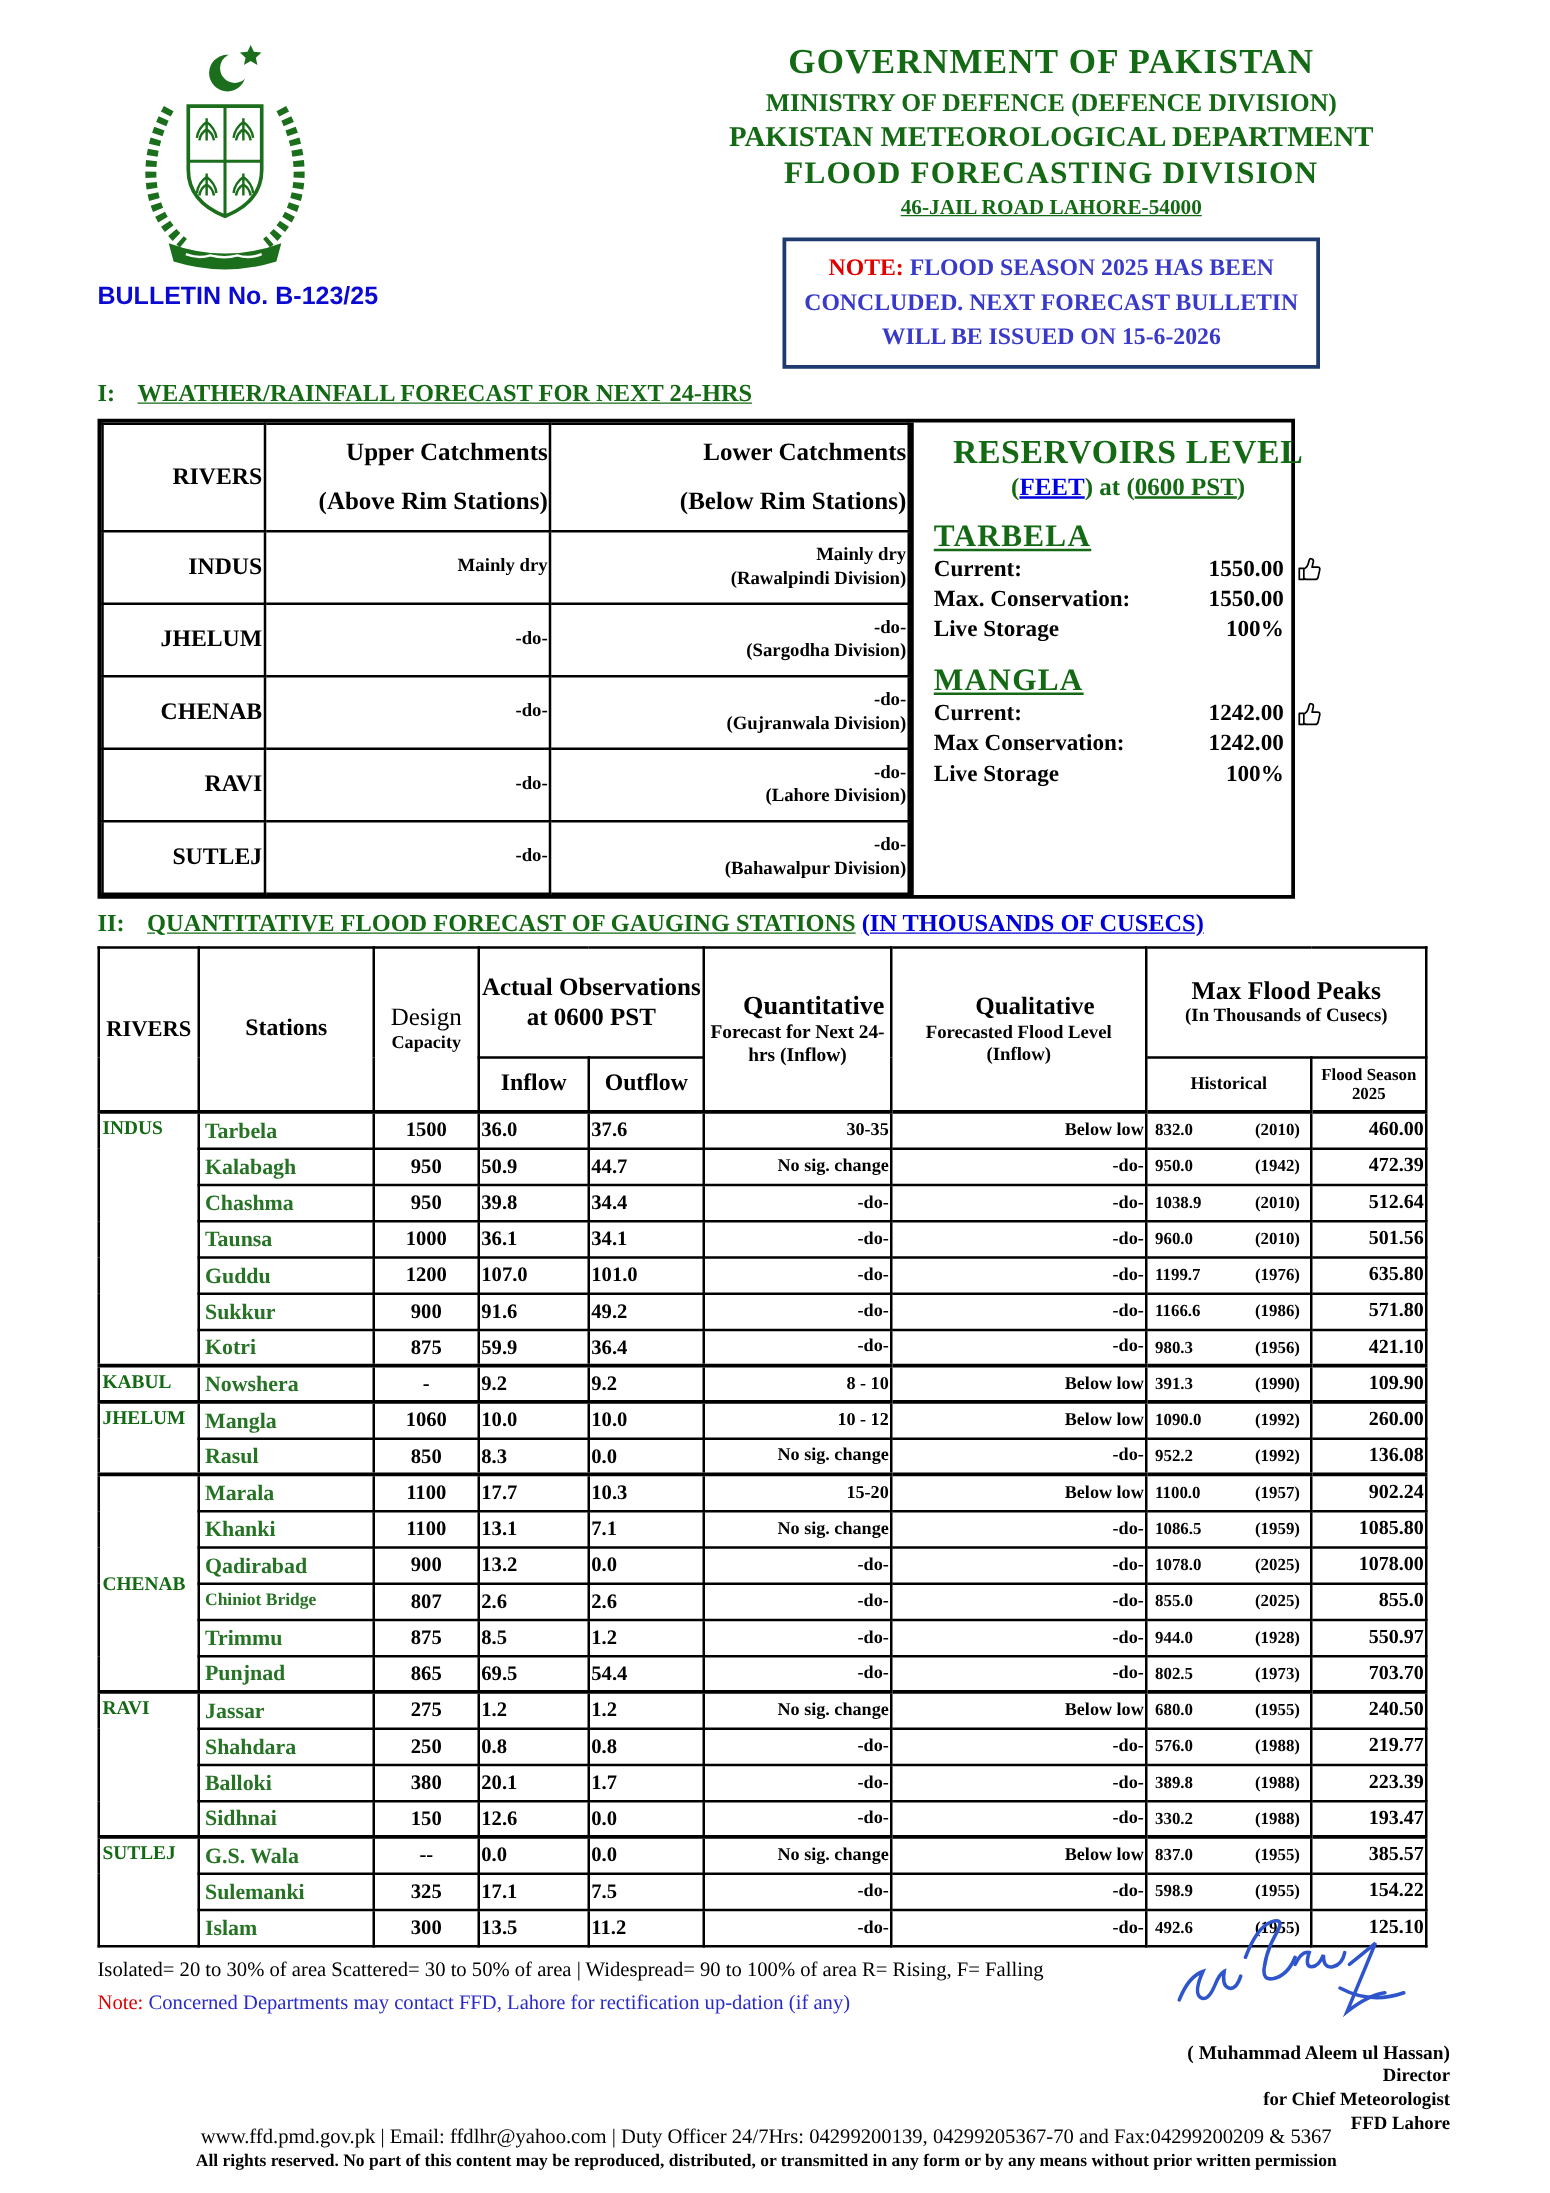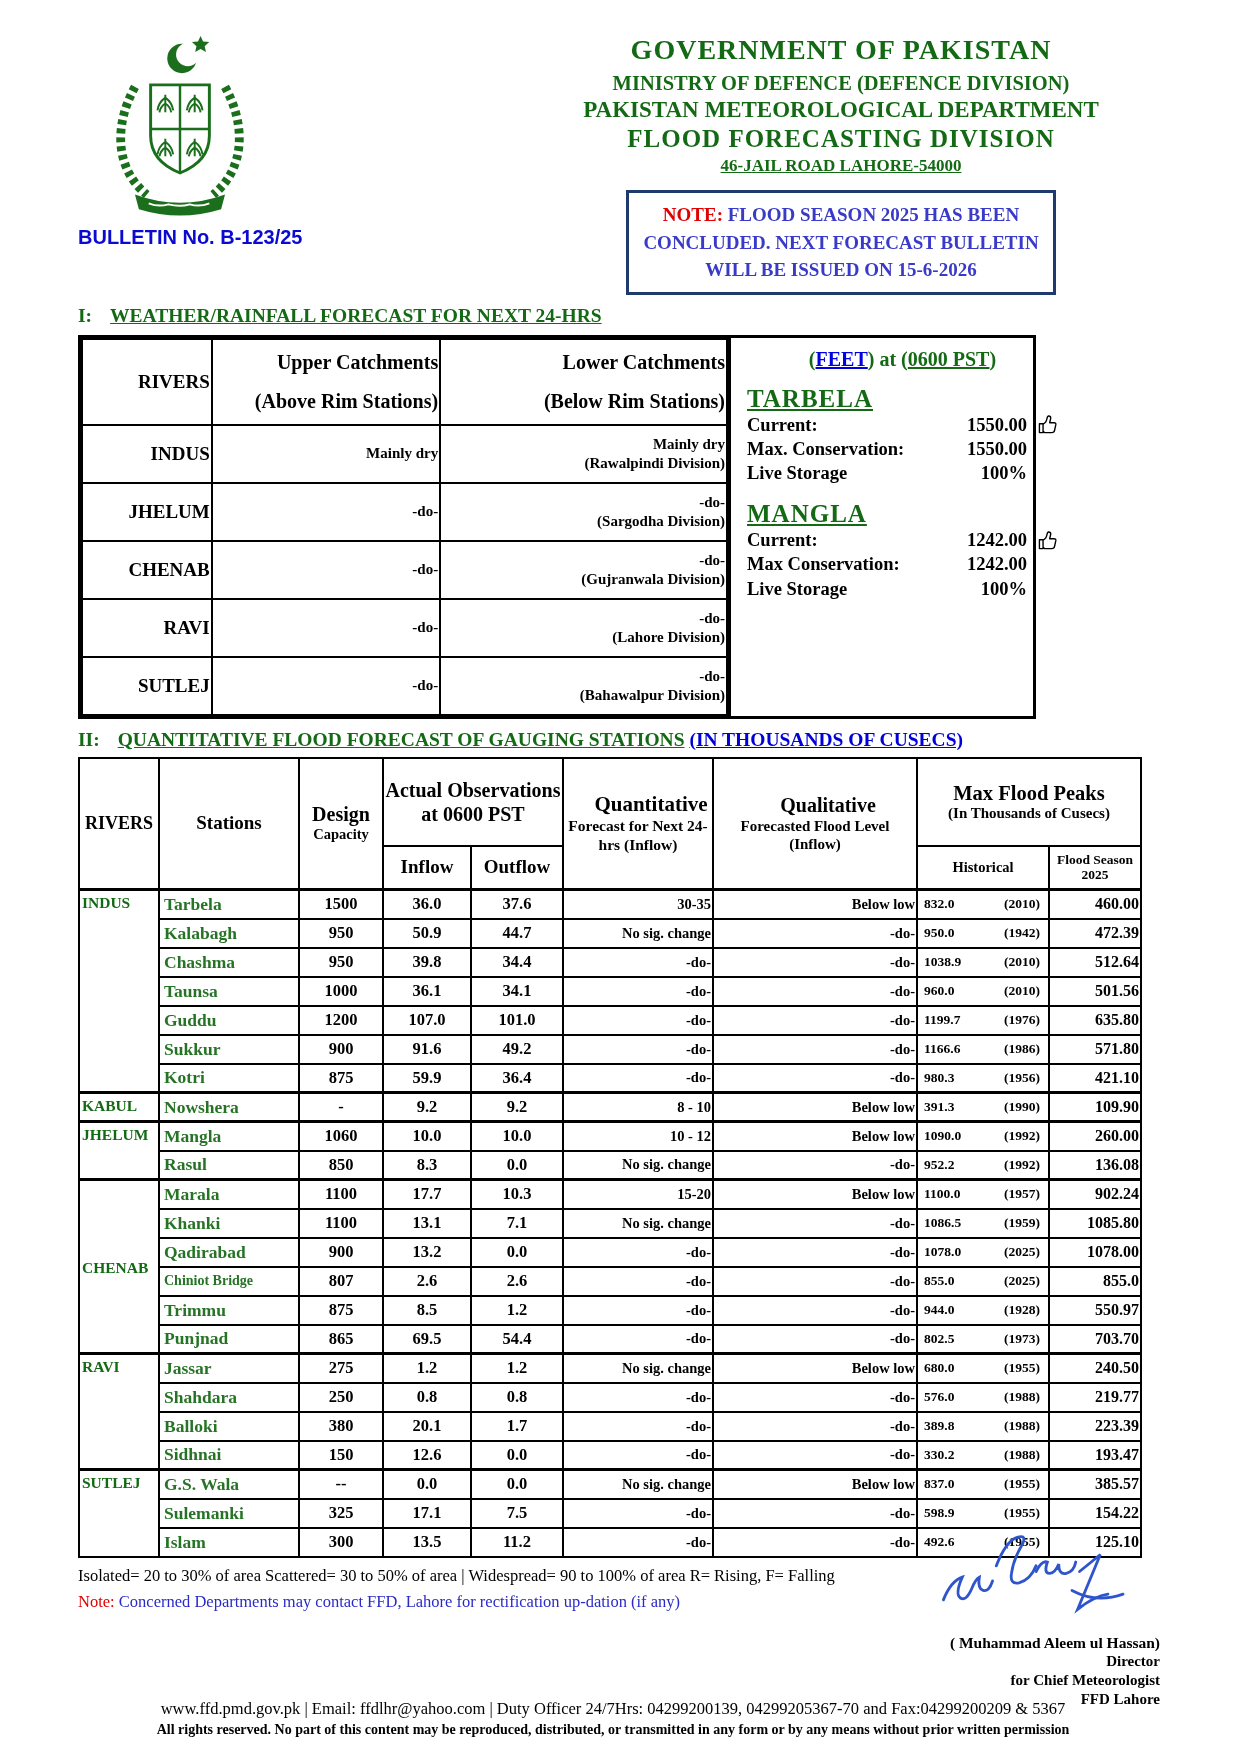--- a/index.html
+++ b/index.html
@@ -56,37 +56,37 @@
   
   .t2{border-collapse:collapse;table-layout:fixed;width:1062px;margin-top:6px;}
   .t2 th,.t2 td{border:2px solid #000;overflow:hidden;}
   .t2 thead th{text-align:center;vertical-align:middle;}
   .t2 thead tr:first-child{height:88px;}
   .t2 thead tr:last-child{height:44px;}
   .t2 tbody tr{height:29px;}
   .t2 tr.grp td{border-top:3px solid #000;}
   .hRivers{font-size:18px;font-weight:bold;}
   .hStations,.hInflow,.hOutflow{font-size:19px;font-weight:bold;}
-  .hd1{font-size:20px;font-weight:bold;}
+  .hd1{font-size:20px;font-weight:normal;}
   .hd2{font-size:14.5px;font-weight:bold;}
   .hActual{font-size:20px;font-weight:bold;line-height:1.2;}
   .hq1{font-size:21px;font-weight:bold;margin-left:26px;}
   .hq2{font-size:15.5px;font-weight:bold;line-height:1.2;}
   .hm1{font-size:20.5px;font-weight:bold;}
   .hm2{font-size:15px;font-weight:bold;}
   .hHist{font-size:14.5px;font-weight:bold;}
   .hFS{font-size:13.5px;font-weight:bold;line-height:1.15;margin-left:20px;}
   .t2river{color:#146a14;font-weight:bold;font-size:15.5px;text-align:left;
            padding-left:2px;vertical-align:top;padding-top:3px;}
   .t2river.mid{vertical-align:middle;}
   .t2station{color:#267326;font-size:17.5px;text-align:left;padding-left:4px;}
   .t2station.b{font-weight:bold;}
   .t2station.sm{font-size:14px;}
   .t2design{font-weight:bold;font-size:16.5px;text-align:center;}
-  .t2num{font-size:16.5px;text-align:center;}
+  .t2num{font-size:16.5px;}
   .t2qf,.t2ql{font-weight:bold;font-size:14.5px;text-align:right;}
   .t2hist{font-size:13.5px;font-weight:bold;padding:0 8px 0 6px;text-align:left;}
   .t2hist .hy{float:right;}
   .t2fs{font-size:16px;text-align:right;}
 
   
   .legend{margin-top:8px;font-size:16.5px;}
   .note2{margin-top:6px;font-size:16.5px;}
   .note2 .nlab{color:#e00000;}
   .note2 .ntxt{color:#2a2ac8;}
@@ -199,20 +199,21 @@
             <td class="c-up cell-sm">-do-</td>
             <td class="c-lo cell-sm">
               <div>-do-</div>
               <div>(Bahawalpur Division)</div>
             </td>
           </tr>
         </tbody>
     </table>
 
     <div class="respanel">
+      <div class="res-title">RESERVOIRS LEVEL</div>
       <div class="res-sub"><span>(</span><span class="feet">FEET</span><span>)</span><span> at </span><span>(</span><span class="t0600">0600 PST</span><span>)</span></div>
       <div id="dams">
           <div class="dam-name">TARBELA</div>
           <div class="dam-row">
             <span class="dam-label">Current:</span>
             <span class="dam-val">1550.00</span>
             <span class="thumb">
               <svg viewBox="0 0 26 26" width="21" height="21">
                 <path d="M3,12 h4.5 v11 H3 z M7.5,21.5 l2,1.5 h9 q2.8,0 3.2,-2.6 l1.6,-7.2 q.4,-2.4 -2.2,-2.4 h-5.4 l1.2,-5.2 q.5,-2.6 -2,-3.1 q-1.6,-.3 -2,1.2 l-1.2,4.2 q-.6,2 -2.2,3.3 l-2,1.6" fill="none" stroke="#000" stroke-width="1.7" stroke-linejoin="round"></path>
               </svg>

